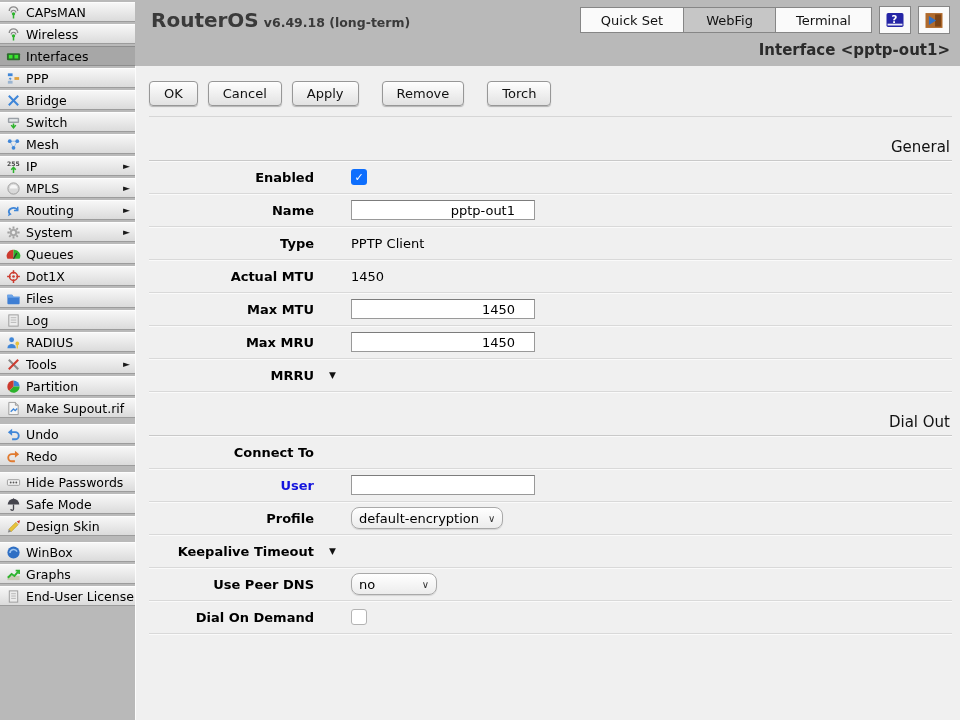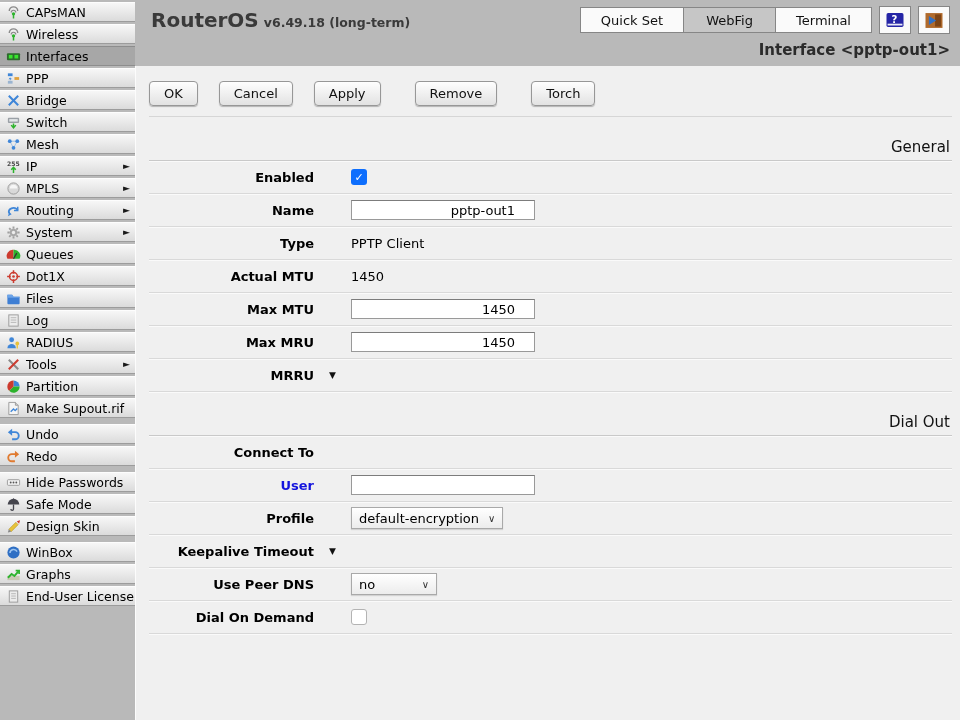--- a/index.html
+++ b/index.html
@@ -43,21 +43,21 @@
     width:32px; height:28px; background:#fafafa; border:1px solid #868686;
     margin-left:7px; display:flex; align-items:center; justify-content:center; cursor:pointer;
   }
   .page-title { position:absolute; right:10px; top:41px; font-size:15px; font-weight:bold; color:#2b2b2b; }
 
   
   .content { position:absolute; left:135px; right:0; top:66px; bottom:0; background:#f0f0f0; border-left:1px solid #fcfcfc; }
 
   .btn-row { margin:15px 8px 10px 13px; display:flex; }
   .btn {
-    height:25px; padding:0 14px; margin-right:21px; border-radius:4px;
+    height:25px; padding:0 14px; margin-right:10px; border-radius:4px;
     border:1px solid #979797; background:linear-gradient(#fefefe,#e2e2e2);
     box-shadow:0 1px 1px rgba(0,0,0,0.25);
     font-size:13px; color:#111; display:flex; align-items:center; cursor:pointer;
   }
   .btn.spaced { margin-left:13px; }
 
   .status-strip { margin:14px 8px 8px 13px; height:23px; background:#fff; border:1px solid #c6c6c6; display:flex; font-size:12px; }
   .status-seg { display:flex; align-items:center; padding:0 10px; border-right:1px solid #dadada; white-space:nowrap; color:#000; }
   .status-seg.inactive { color:#b9b9b9; }
   .status-fill { flex:1; }
@@ -73,21 +73,21 @@
   .txt { font-size:13px; color:#000; }
   input.tin {
     width:184px; height:20px; border:1px solid #999; border-top-color:#7c7c7c;
     padding:0 19px; background:#fff; color:#000;
     font-family:"DejaVu Sans","Liberation Sans",sans-serif; font-size:13px;text-align:right;
   }
   .checkbox { width:16px; height:16px; border-radius:3px; cursor:pointer; }
   .checkbox.checked { background:#0d6efd; display:flex; align-items:center; justify-content:center; color:#fff; font-size:11px; font-weight:bold; }
   .checkbox.unchecked { background:#fff; border:1px solid #b3b3b3; }
   .fselect {
-    height:22px; border:1px solid #a9a9a9; border-radius:0;
+    height:22px; border:1px solid #a9a9a9; border-radius:8px;
     background:linear-gradient(#ffffff,#ececec); box-shadow:0 1px 1px rgba(0,0,0,0.12);
     display:inline-flex; align-items:center; gap:9px; padding:0 7px; font-size:13px; color:#000; cursor:pointer;
   }
   .fselect.w85 { width:86px; justify-content:space-between; }
   .sel-chev { font-size:10px; color:#333; }
 </style>
 </head>
 <body>
 
 <div class="sidebar">

